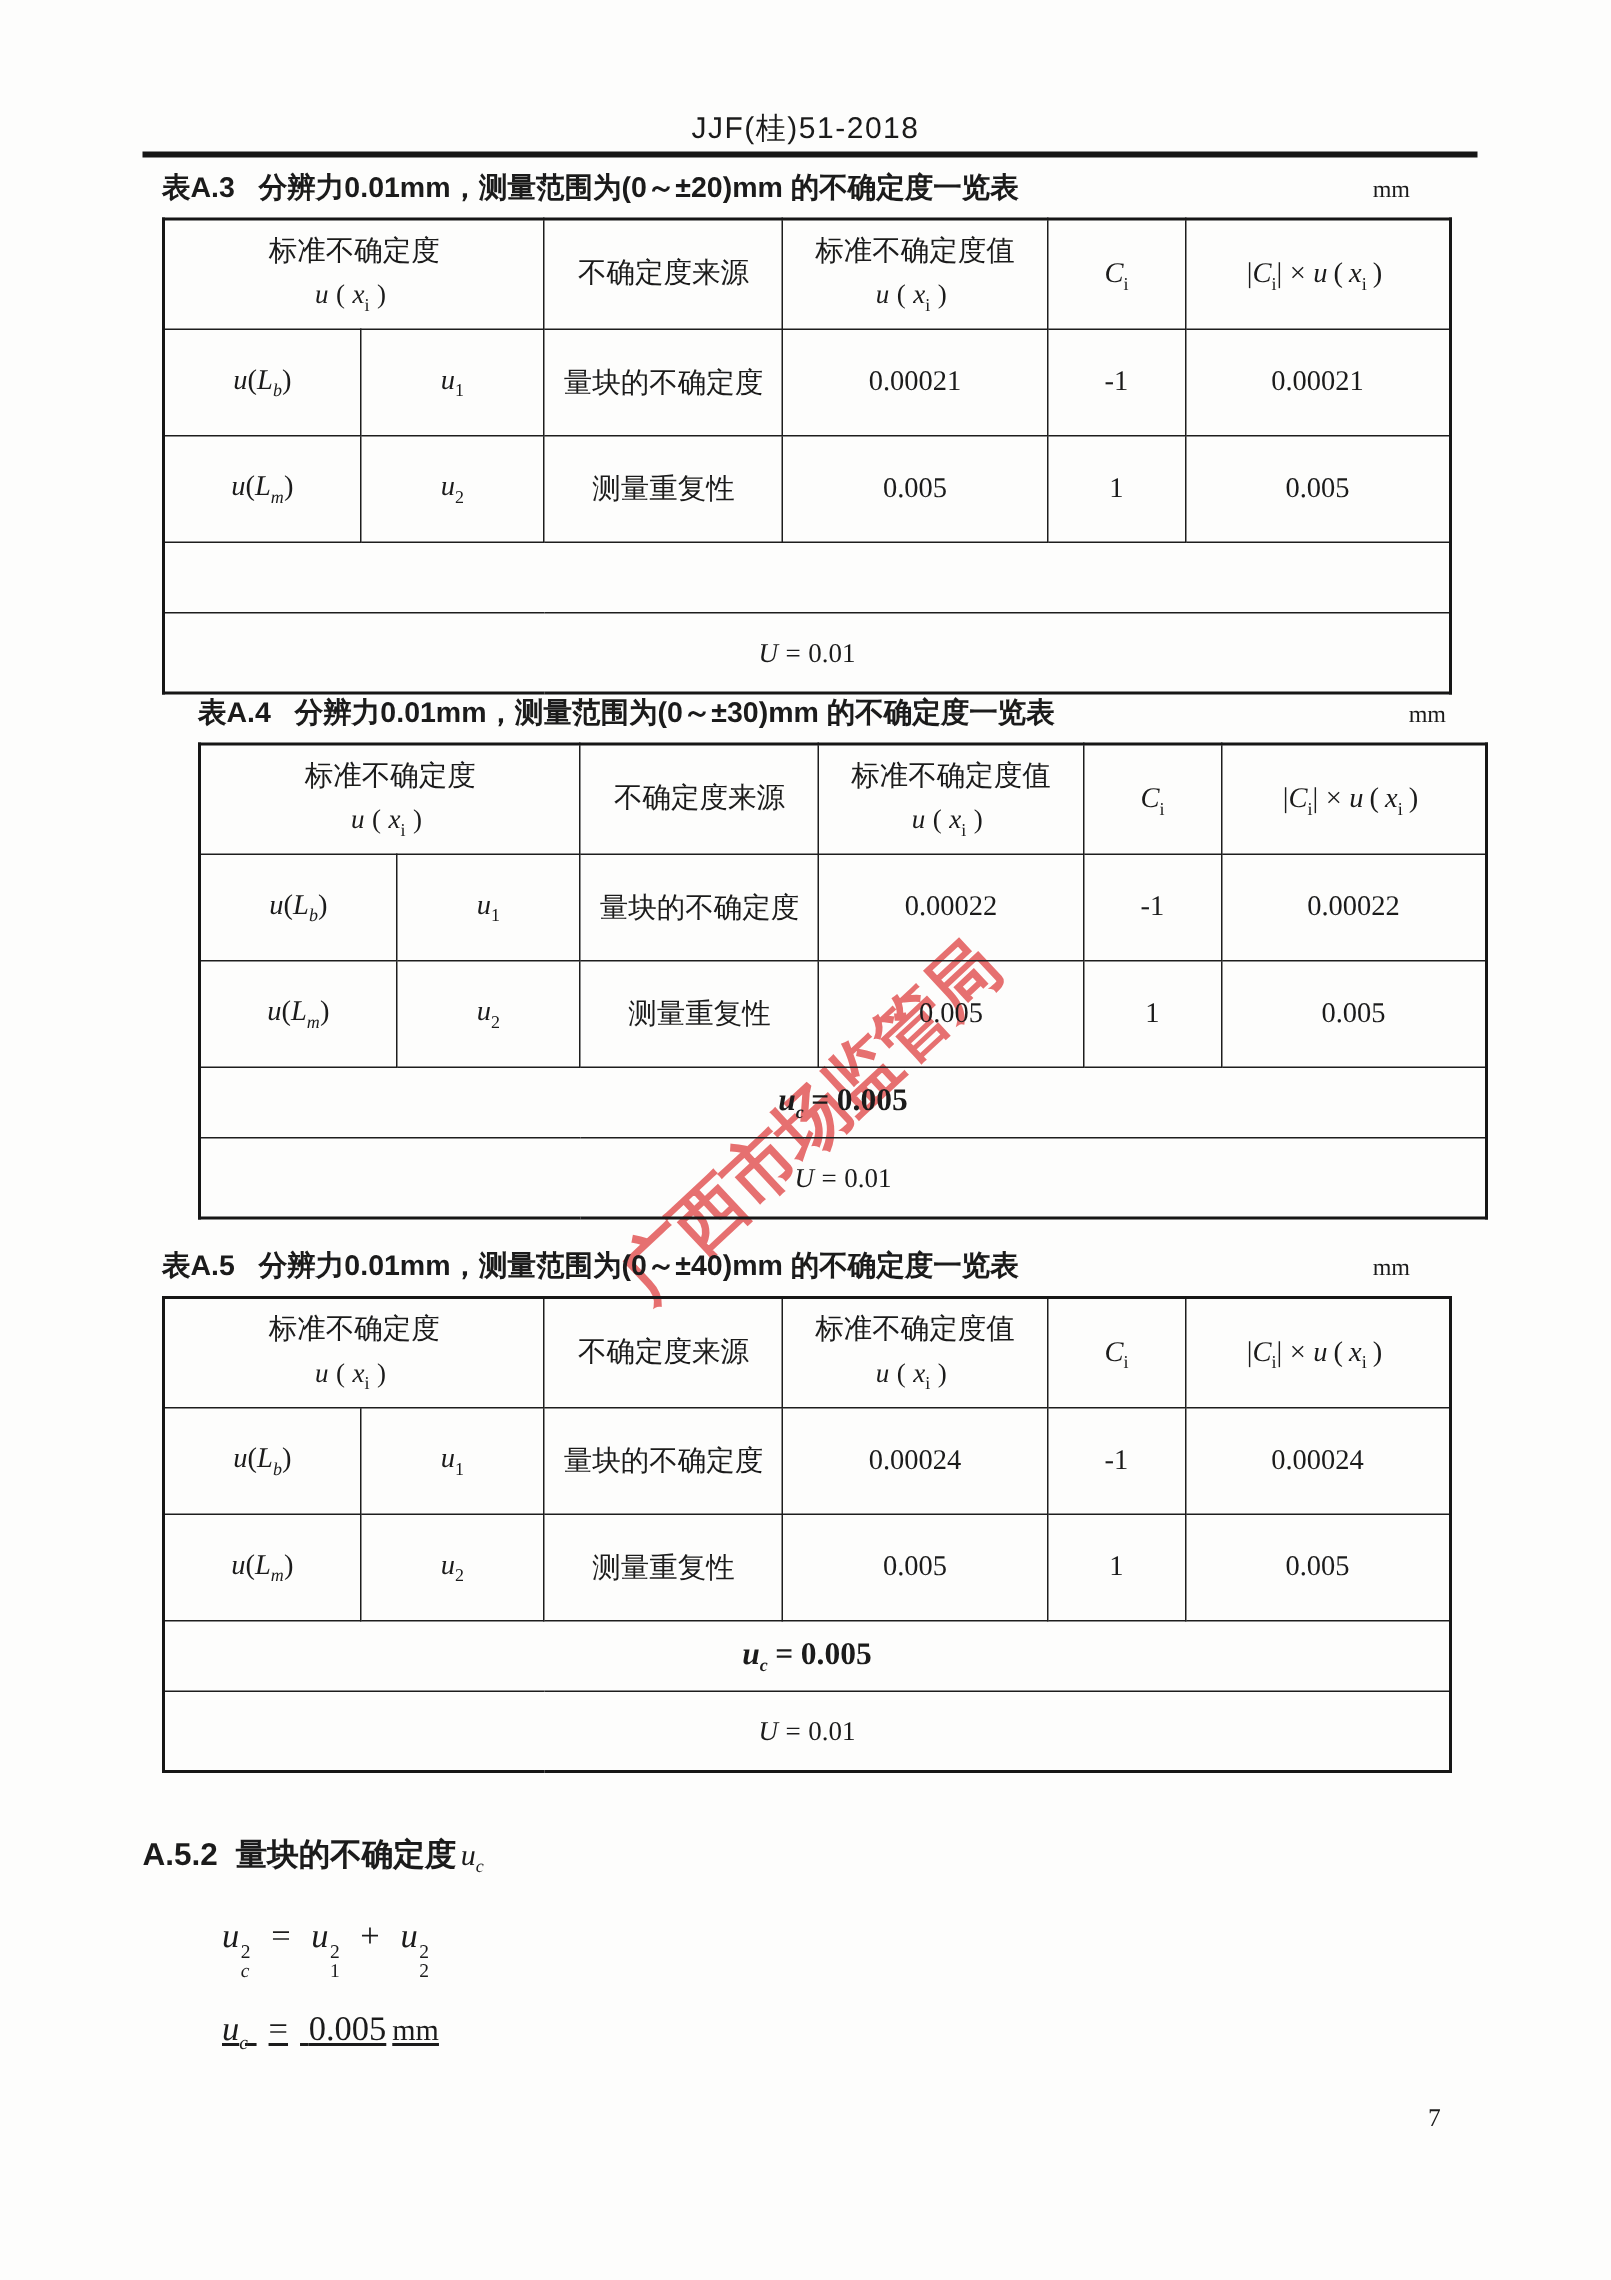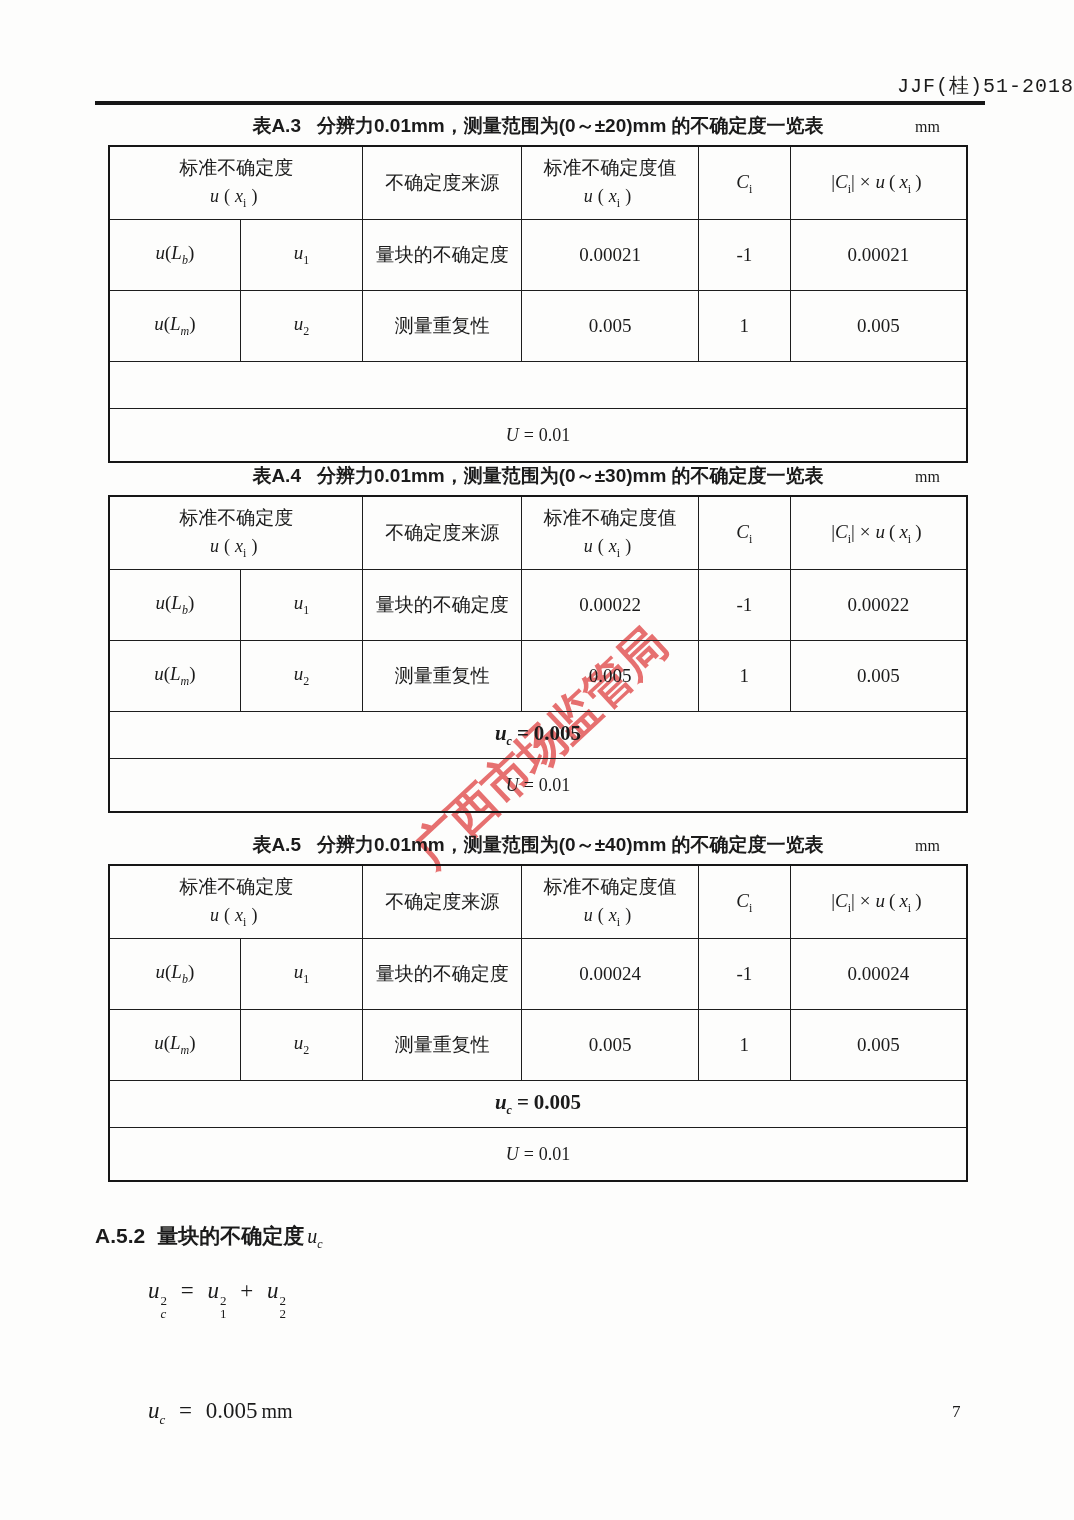--- a/index.html
+++ b/index.html
@@ -11,22 +11,22 @@
     background: #fdfdfc;
     overflow: hidden;
     color: #1b1b1b;
     font-family: "Liberation Serif", serif;
   }
 
   
   .doc-header {
     position: absolute;
     top: 72px; left: 0; width: 100%;
-    text-align: right;
-    font-family: Liberation Mono, monospace;
+    text-align: center;
+    font-family: Liberation Sans, sans-serif;
     font-size: 20px;
     letter-spacing: 1px;
     z-index: 2;
   }
   .header-rule {
     position: absolute;
     top: 101px; left: 95px; width: 890px; height: 4px;
     background: #161616;
     z-index: 2;
   }
@@ -42,28 +42,28 @@
     font-size: 48px;
     letter-spacing: -2px;
     white-space: nowrap;
     opacity: 0.82;
     z-index: 1;
   }
 
   
   .table-block { position: absolute; left: 108px; width: 860px; z-index: 2; }
   #table-a3 { top: 112px; }
-  #table-a4 { top: 462px; }
+  #table-a4 { top: 462px; margin-left: 24px; }
   #table-a5 { top: 831px; }
 
   .caption {
     position: relative;
     height: 33px;
     line-height: 28px;
-    text-align: center;
+    text-align: left;
     font-family: "Liberation Sans", sans-serif;
     font-weight: bold;
     font-size: 19px;
   }
   .cap-gap { display: inline-block; width: 16px; }
   .cap-unit {
     position: absolute;
     right: 28px; top: 1px;
     font-family: "Liberation Serif", serif;
     font-weight: normal;
@@ -117,21 +117,21 @@
   .heading .h-math sub { font-size: 12px; font-style: italic; }
 
   .formula {
     position: absolute;
     left: 148px;
     font-size: 23px;
     z-index: 2;
     font-family: "Liberation Serif", serif;
   }
   #formula-1 { top: 1278px; }
-  #formula-2 { top: 1398px; }
+  #formula-2 { top: 1340px; text-decoration: underline; }
   .formula .op { margin: 0 8px; }
   .formula sub { font-size: 13px; vertical-align: -6px; }
   .si { font-style: italic; }
   .stk {
     display: inline-flex;
     flex-direction: column;
     align-items: flex-start;
     line-height: 1.02;
     vertical-align: -0.5em;
     font-size: 13px;

